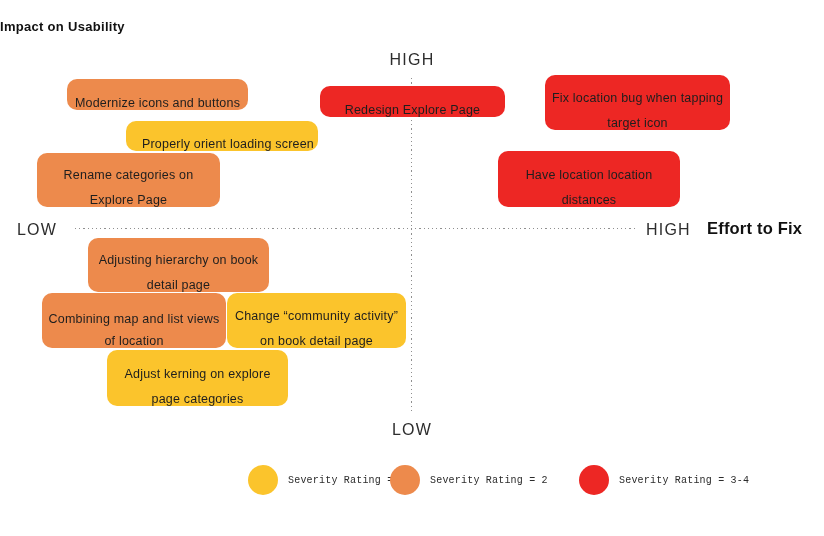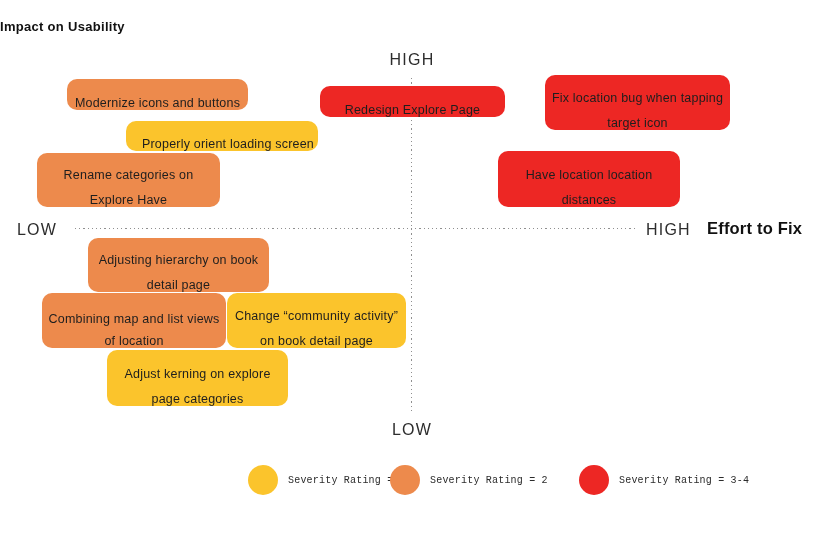--- a/index.html
+++ b/index.html
@@ -78,21 +78,21 @@
 
   <div id="notes">
       <div class="note" style="left: 67px; top: 79px; width: 181px; height: 31px; background: rgb(237, 138, 76);">
         <div class="note-line">Modernize icons and buttons</div>
       </div>
       <div class="note" style="left: 126px; top: 121px; width: 180px; height: 30px; background: rgb(251, 196, 44); padding-left: 12px;">
         <div class="note-line">Properly orient loading screen</div>
       </div>
       <div class="note" style="left: 37px; top: 153px; width: 183px; height: 54px; background: rgb(237, 138, 76);">
         <div class="note-line">Rename categories on</div>
-        <div class="note-line">Explore Have</div>
+        <div class="note-line">Explore Page</div>
       </div>
       <div class="note" style="left: 320px; top: 86px; width: 185px; height: 31px; background: rgb(237, 39, 36);">
         <div class="note-line">Redesign Explore Page</div>
       </div>
       <div class="note" style="left: 545px; top: 75px; width: 185px; height: 55px; background: rgb(237, 39, 36);">
         <div class="note-line">Fix location bug when tapping</div>
         <div class="note-line">target icon</div>
       </div>
       <div class="note" style="left: 498px; top: 151px; width: 182px; height: 56px; background: rgb(237, 39, 36);">
         <div class="note-line">Have location location</div>

